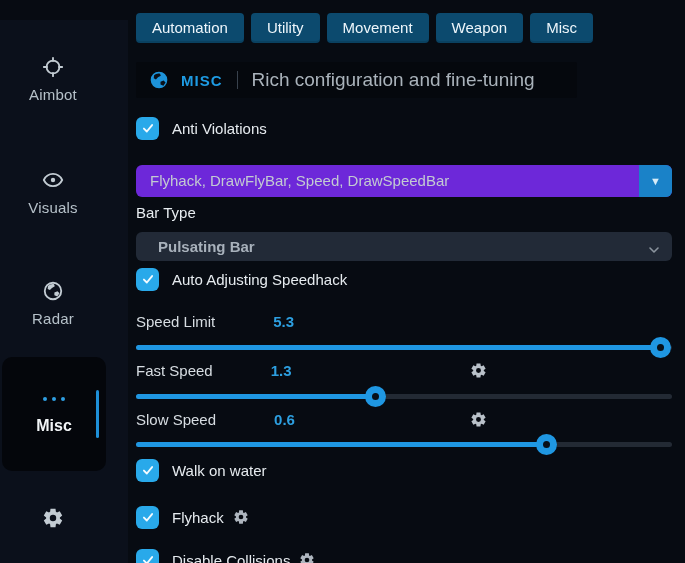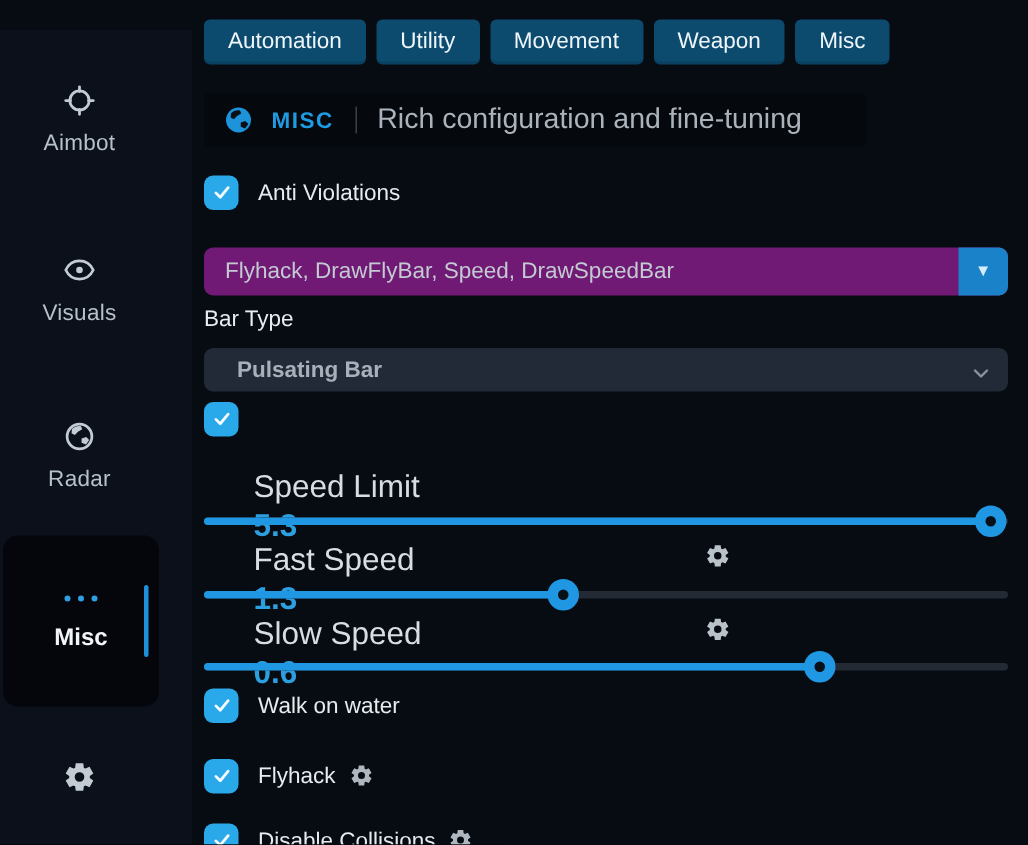--- a/index.html
+++ b/index.html
@@ -28,33 +28,33 @@
   .hdr{position:absolute;top:62px;left:0;width:441px;height:36px;background:#05080d;
        display:flex;align-items:center;padding:0 0 0 13px;box-sizing:border-box;border-radius:2px;}
   .hdr-title{color:#1e9be3;font-size:15px;font-weight:700;letter-spacing:1px;margin-left:12px;}
   .hdr-div{width:1px;height:18px;background:#39424d;margin:0 14px;}
   .hdr-sub{color:#aab3bb;font-size:19px;}
   .check-row{position:absolute;display:flex;align-items:center;gap:13px;height:24px;color:#e6ebef;
              font-size:15px;cursor:pointer;justify-content:center;}
   .checkbox{width:23px;height:23px;border-radius:6px;background:#29a9ea;flex:none;
             display:flex;align-items:center;justify-content:center;}
   .gear-sm{color:#aeb6bf;display:inline-flex;margin-left:7px;}
-  .select-multi{position:absolute;top:165px;left:0;width:536px;height:32px;background:#701a75;
+  .select-multi{position:absolute;top:165px;left:0;width:536px;height:32px;background:#6d28d9;
                 border-radius:6px;color:#c3cad2;font-size:15px;line-height:32px;
                 padding-left:14px;box-sizing:border-box;cursor:pointer;}
   .select-btn{position:absolute;top:0;right:0;width:33px;height:32px;background:#1a82c8;
               border-radius:0 6px 6px 0;display:flex;align-items:center;justify-content:center;
               color:#d6ecf8;font-size:11px;cursor:pointer;}
   .field-label{position:absolute;color:#e8edf1;font-size:15px;}
   .select-single{position:absolute;top:232px;left:0;width:536px;height:29px;background:#222a37;
                  border-radius:6px;color:#a8b1bb;font-size:15px;font-weight:600;line-height:29px;
                  padding-left:22px;box-sizing:border-box;cursor:pointer;}
   .chev{position:absolute;right:10px;top:6px;color:#8b949e;}
-  .slider-head{position:absolute;display:flex;align-items:baseline;gap:2px;height:20px;
-               color:#d7dde2;font-size:21px;flex-direction:column;}
+  .slider-head{position:absolute;display:flex;align-items:baseline;gap:25px;height:20px;
+               color:#d7dde2;font-size:15px;}
   .slider-val{color:#2d9fe0;font-weight:700;margin-left:33px;}
   .gear-row{position:absolute;left:334px;color:#b9c1c9;cursor:pointer;}
   .slider{position:absolute;left:0;width:536px;height:21px;cursor:pointer;}
   .track{position:absolute;left:0;right:0;top:8px;height:5px;border-radius:3px;background:#232a34;}
   .fill{position:absolute;left:0;top:8px;height:5px;border-radius:3px;background:#1f97e2;}
   .handle{position:absolute;top:0;width:21px;height:21px;border-radius:50%;background:#1f97e2;}
   .handle::after{content:"";position:absolute;inset:7px;border-radius:50%;background:#081018;}
 </style>
 </head>
 <body>
@@ -164,20 +164,21 @@
           </svg>
       </span>
     </div>
 
     <div class="check-row" style="top:267px">
       <span class="checkbox">
         <svg width="14" height="14" viewBox="0 0 24 24" fill="none" stroke="#f4fbff" stroke-width="3.2" stroke-linecap="round" stroke-linejoin="round">
             <polyline points="5,13 10,18 19,7"></polyline>
           </svg>
       </span>
+      <span>Auto Adjusting Speedhack</span>
     </div>
 
     <div class="slider-head" style="top:313px">
       <span>Speed Limit</span>
       <span class="slider-val">5.3</span>
     </div>
     <div class="slider" style="top:337px">
       <div class="track"></div>
       <div class="fill" style="width: 97.8%;"></div>
       <div class="handle" style="left: calc(97.8% - 10px);"></div>

